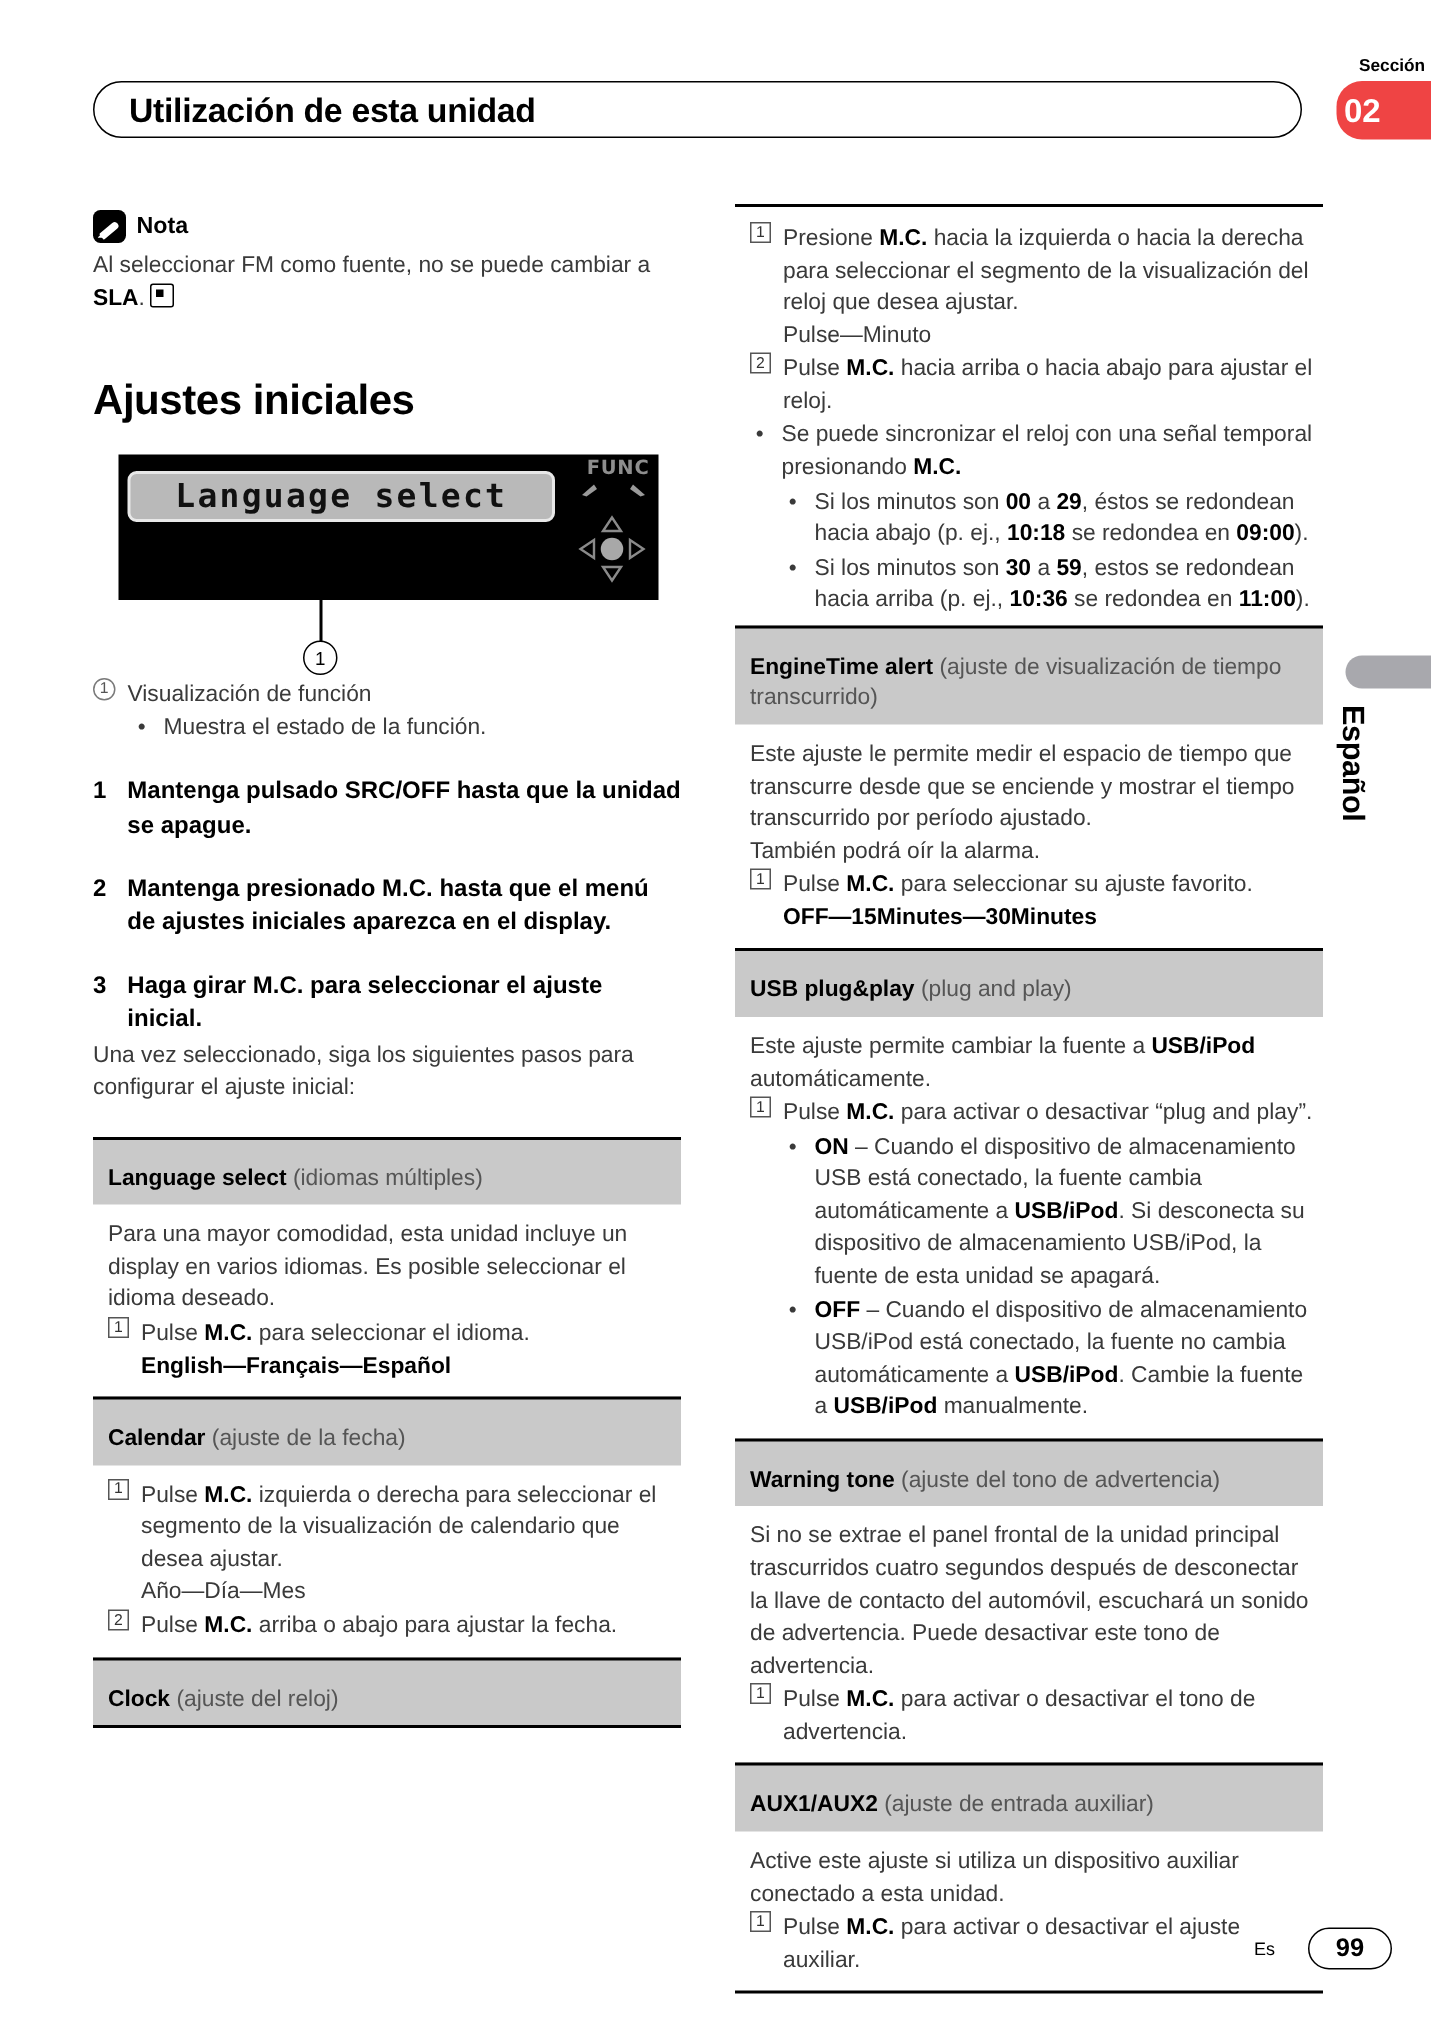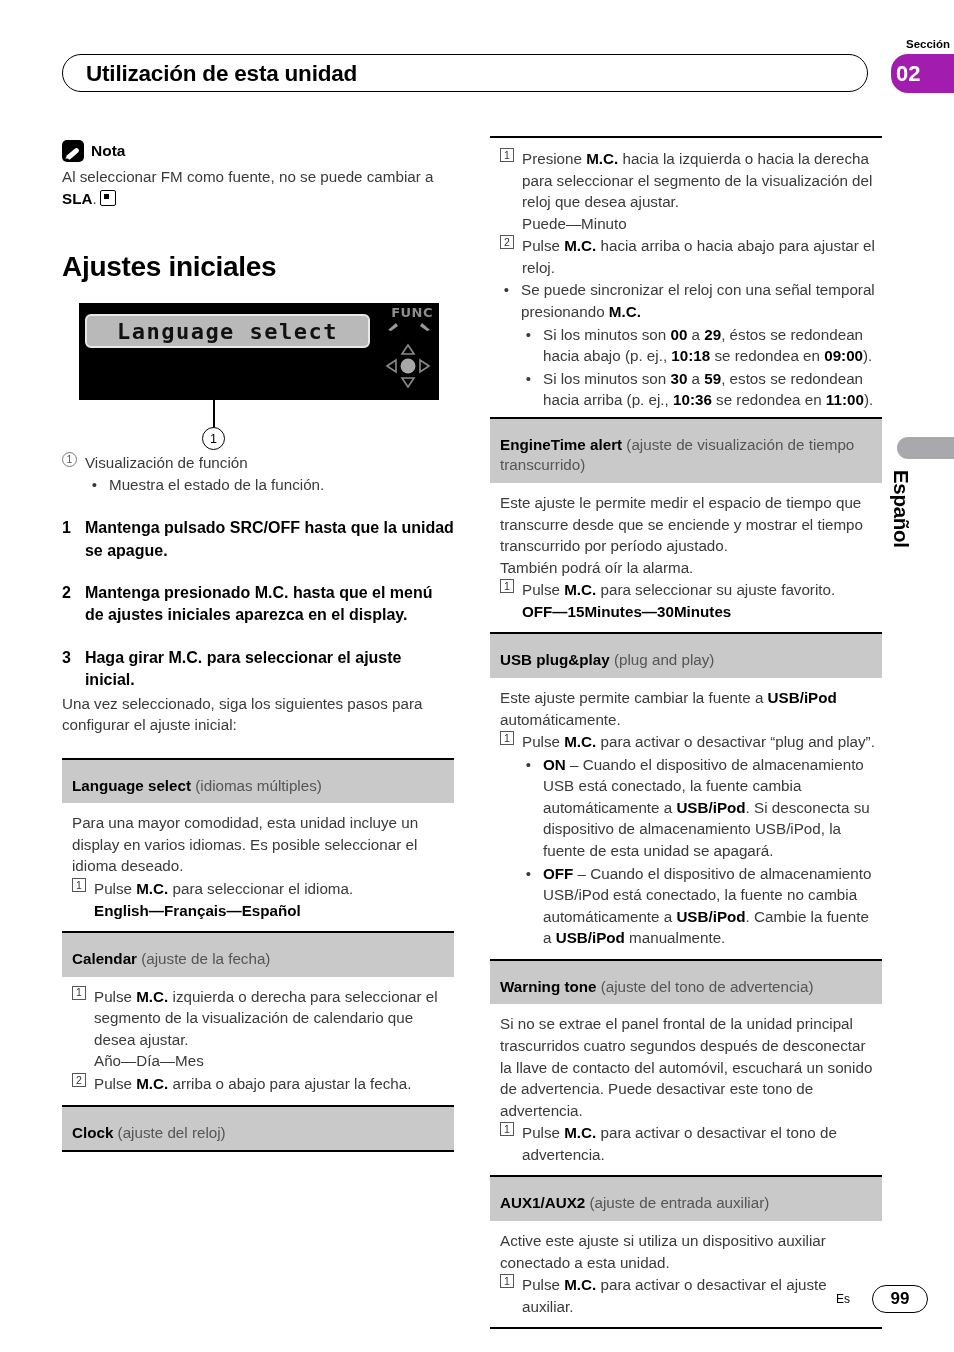--- a/index.html
+++ b/index.html
@@ -51,21 +51,21 @@
     font-weight: bold;
     color: #000;
     margin-left: 32px;
   }
   .section-number {
     position: absolute;
     left: 891px;
     top: 54px;
     width: 63px;
     height: 39px;
-    background: #a21caf;
+    background: #ef4444;
     color: #fff;
     font-size: 22px;
     font-weight: bold;
     display: flex;
     align-items: center;
     justify-content: flex-start;
     padding-left: 5px;
     box-sizing: border-box;
     border-radius: 17px 0 0 17px;
   }
@@ -470,21 +470,21 @@
 
 <div class="col col-right" style="top:136px;">
 
   <div class="rule-bottom"></div>
 
   <div class="setting-body" style="padding-top:10px;padding-bottom:6px;">
     <div class="hang">
       <span class="sq-num">1</span>
       <span class="hang-body"><span>Presione </span><b>M.C.</b><span> hacia la izquierda o hacia la derecha para seleccionar el segmento de la visualización del reloj que desea ajustar.</span></span>
     </div>
-    <div style="margin-left:22px;">Puede—Minuto</div>
+    <div style="margin-left:22px;">Pulse—Minuto</div>
     <div class="hang" style="margin-top:1px;">
       <span class="sq-num">2</span>
       <span class="hang-body"><span>Pulse </span><b>M.C.</b><span> hacia arriba o hacia abajo para ajustar el reloj.</span></span>
     </div>
     <div class="hang" style="margin-top:1px;">
       <span class="bullet-dot">•</span>
       <span class="hang-body"><span>Se puede sincronizar el reloj con una señal temporal presionando </span><b>M.C.</b><span></span></span>
     </div>
     <div class="hang" style="margin-left:22px;margin-top:1px;">
       <span class="bullet-dot">•</span>

